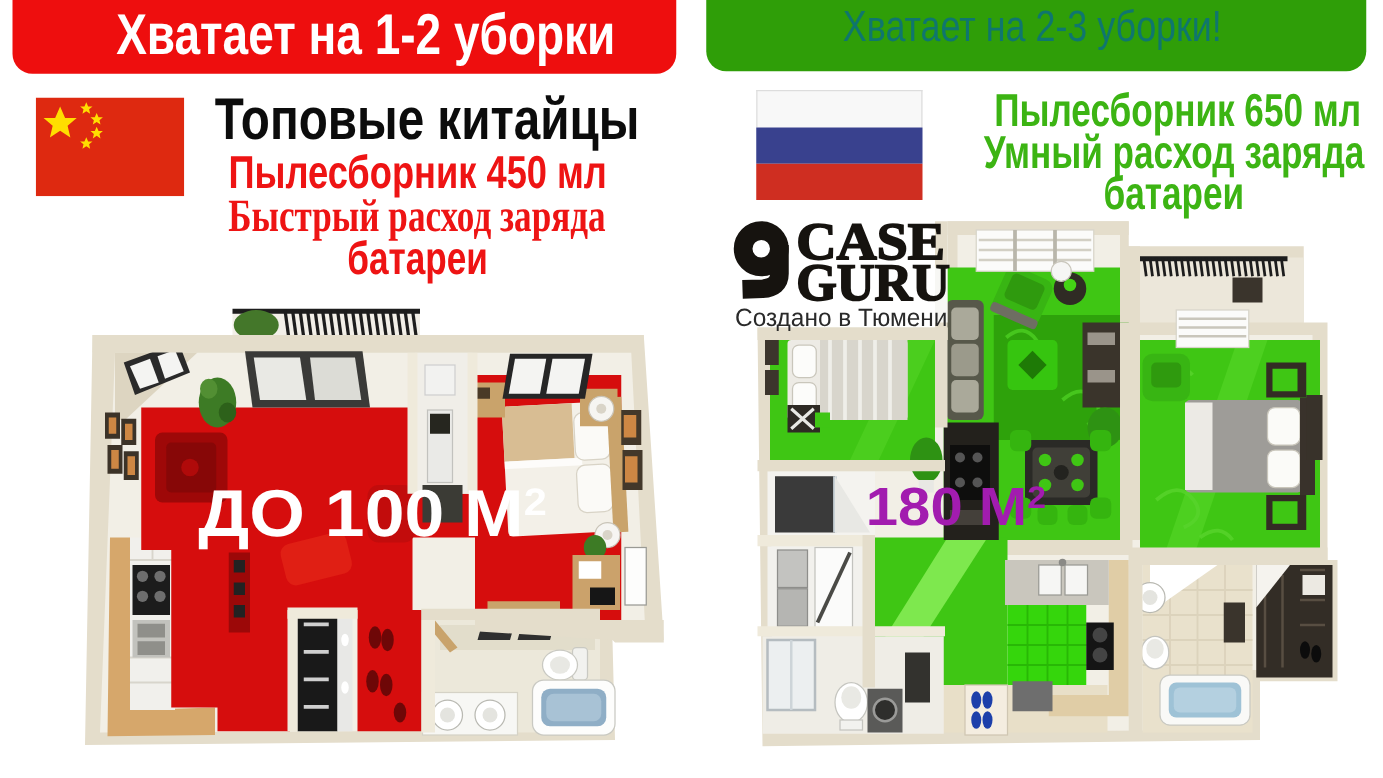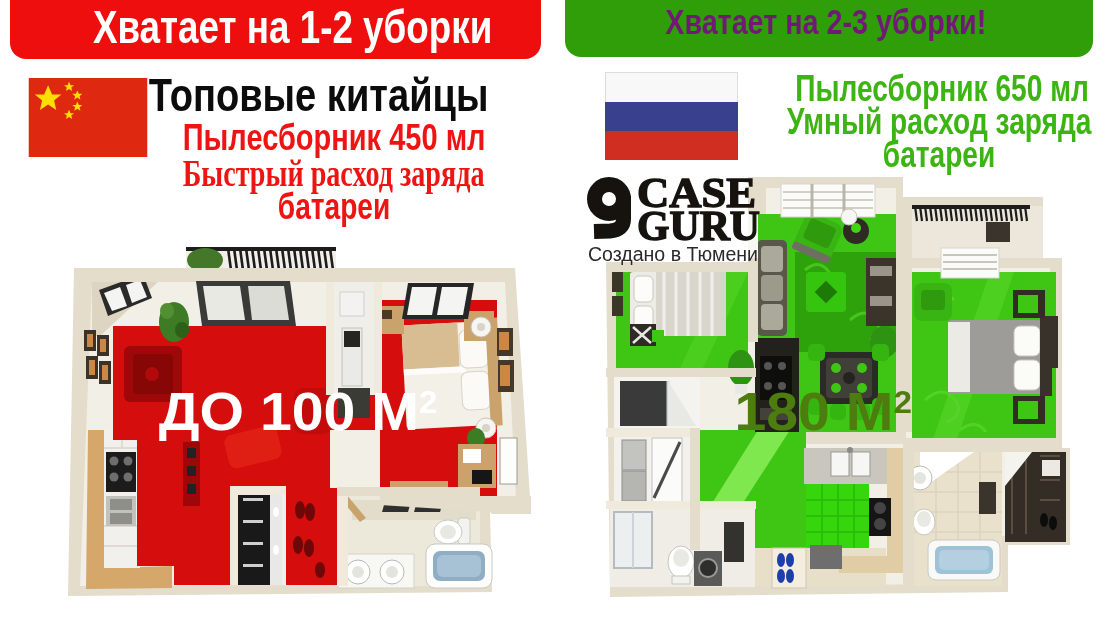--- a/index.html
+++ b/index.html
@@ -9,21 +9,21 @@
 </style>
 </head>
 <body>
 
 <div class="abs" style="left:10px;top:-16px;width:531px;height:75px;background:#ee0e0e;border-radius:16px;"></div>
 
 <div class="abs" style="left:10px;top:4px;width:566px;text-align:center;color:#ffffff;font-size:46px;font-weight:bold;line-height:1;"><span id="t1" style="display:inline-block;white-space:nowrap;transform:scaleX(0.80);">Хватает на 1-2 уборки</span></div>
 
 <div class="abs" style="left:565px;top:-16px;width:528px;height:73px;background:#2f9e08;border-radius:16px;"></div>
 
-<div class="abs" style="left:563px;top:4px;width:526px;text-align:center;color:#701a75;font-size:35px;font-weight:bold;line-height:1;"><span id="t2" style="display:inline-block;white-space:nowrap;transform:scaleX(0.82);">Хватает на 2-3 уборки!</span></div>
+<div class="abs" style="left:563px;top:4px;width:526px;text-align:center;color:#0f766e;font-size:35px;font-weight:normal;line-height:1;"><span id="t2" style="display:inline-block;white-space:nowrap;transform:scaleX(0.82);">Хватает на 2-3 уборки!</span></div>
 
 <svg class="abs" style="left:27px;top:78px;" width="122" height="79" viewBox="0 0 30 20">
   <rect width="30" height="20" fill="#de2910"></rect>
   <g fill="#ffde00">
     <g transform="translate(4.9,5.2) scale(1.12)">
         <path d="M0,-3 L0.9,-0.93 L3,-0.93 L1.35,0.45 L1.85,2.6 L0,1.35 L-1.85,2.6 L-1.35,0.45 L-3,-0.93 L-0.9,-0.93 Z"></path>
       </g>
     <g transform="translate(10.2,2.2) scale(0.42)">
         <path d="M0,-3 L0.9,-0.93 L3,-0.93 L1.35,0.45 L1.85,2.6 L0,1.35 L-1.85,2.6 L-1.35,0.45 L-3,-0.93 L-0.9,-0.93 Z"></path>
       </g>
@@ -32,21 +32,21 @@
       </g>
     <g transform="translate(12.3,7.2) scale(0.42)">
         <path d="M0,-3 L0.9,-0.93 L3,-0.93 L1.35,0.45 L1.85,2.6 L0,1.35 L-1.85,2.6 L-1.35,0.45 L-3,-0.93 L-0.9,-0.93 Z"></path>
       </g>
     <g transform="translate(10.2,9.3) scale(0.42)">
         <path d="M0,-3 L0.9,-0.93 L3,-0.93 L1.35,0.45 L1.85,2.6 L0,1.35 L-1.85,2.6 L-1.35,0.45 L-3,-0.93 L-0.9,-0.93 Z"></path>
       </g>
   </g>
 </svg>
 
-<div class="abs" style="left:109px;top:71px;width:426px;text-align:left;color:#0c0c0c;font-size:47px;font-weight:bold;line-height:1;"><span id="t3" style="display:inline-block;white-space:nowrap;transform:scaleX(0.81);">Топовые китайцы</span></div>
+<div class="abs" style="left:125px;top:71px;width:426px;text-align:right;color:#0c0c0c;font-size:47px;font-weight:bold;line-height:1;"><span id="t3" style="display:inline-block;white-space:nowrap;transform:scaleX(0.81);">Топовые китайцы</span></div>
 
 <div class="abs" style="left:121px;top:119px;width:426px;text-align:center;color:#ee1414;font-size:37px;font-weight:bold;line-height:1;"><span id="t4" style="display:inline-block;white-space:nowrap;transform:scaleX(0.784);">Пылесборник 450 мл</span></div>
 
 <div class="abs" style="left:34px;top:155px;width:600px;text-align:center;color:#ee1414;font-size:37px;font-weight:bold;line-height:1;font-family:Liberation Serif, serif;"><span id="t5" style="display:inline-block;white-space:nowrap;transform:scaleX(0.76);">Быстрый расход заряда</span></div>
 
 <div class="abs" style="left:121px;top:188px;width:426px;text-align:center;color:#ee1414;font-size:37px;font-weight:bold;line-height:1;"><span id="t6" style="display:inline-block;white-space:nowrap;transform:scaleX(0.76);">батареи</span></div>
 
 <div class="abs" style="left:605px;top:72px;width:133px;height:88px;">
   <div style="width:133px;height:30px;background:#f8f8f8;border:1px solid #ddd;box-sizing:border-box;border-bottom:none;"></div>
   <div style="width:133px;height:29px;background:#39418e;"></div>
@@ -669,13 +669,13 @@
           <line x1="943" y1="255" x2="997" y2="255"></line>
           <line x1="943" y1="262" x2="997" y2="262"></line>
           <line x1="943" y1="269" x2="997" y2="269"></line>
         </g>
       </g>
 </g>
 </svg>
 
 <div class="abs" style="left:58px;top:385px;width:480px;text-align:center;color:#ffffff;font-size:53px;font-weight:bold;z-index:5;line-height:1;"><span id="t10" style="display:inline-block;white-space:nowrap;transform:scaleX(1.08);">ДО 100 М<span style="font-size:0.58em;position:relative;top:-0.55em;">2</span></span></div>
 
-<div class="abs" style="left:698px;top:385px;width:250px;text-align:center;color:#4d7c0f;font-size:53px;font-weight:bold;z-index:5;line-height:1;"><span id="t11" style="display:inline-block;white-space:nowrap;transform:scaleX(1.08);">180 М<span style="font-size:0.58em;position:relative;top:-0.55em;">2</span></span></div>
+<div class="abs" style="left:698px;top:385px;width:250px;text-align:left;color:#a21caf;font-size:43px;font-weight:bold;z-index:5;line-height:1;"><span id="t11" style="display:inline-block;white-space:nowrap;transform:scaleX(1.08);">180 М<span style="font-size:0.58em;position:relative;top:-0.55em;">2</span></span></div>
 
 </body></html>

